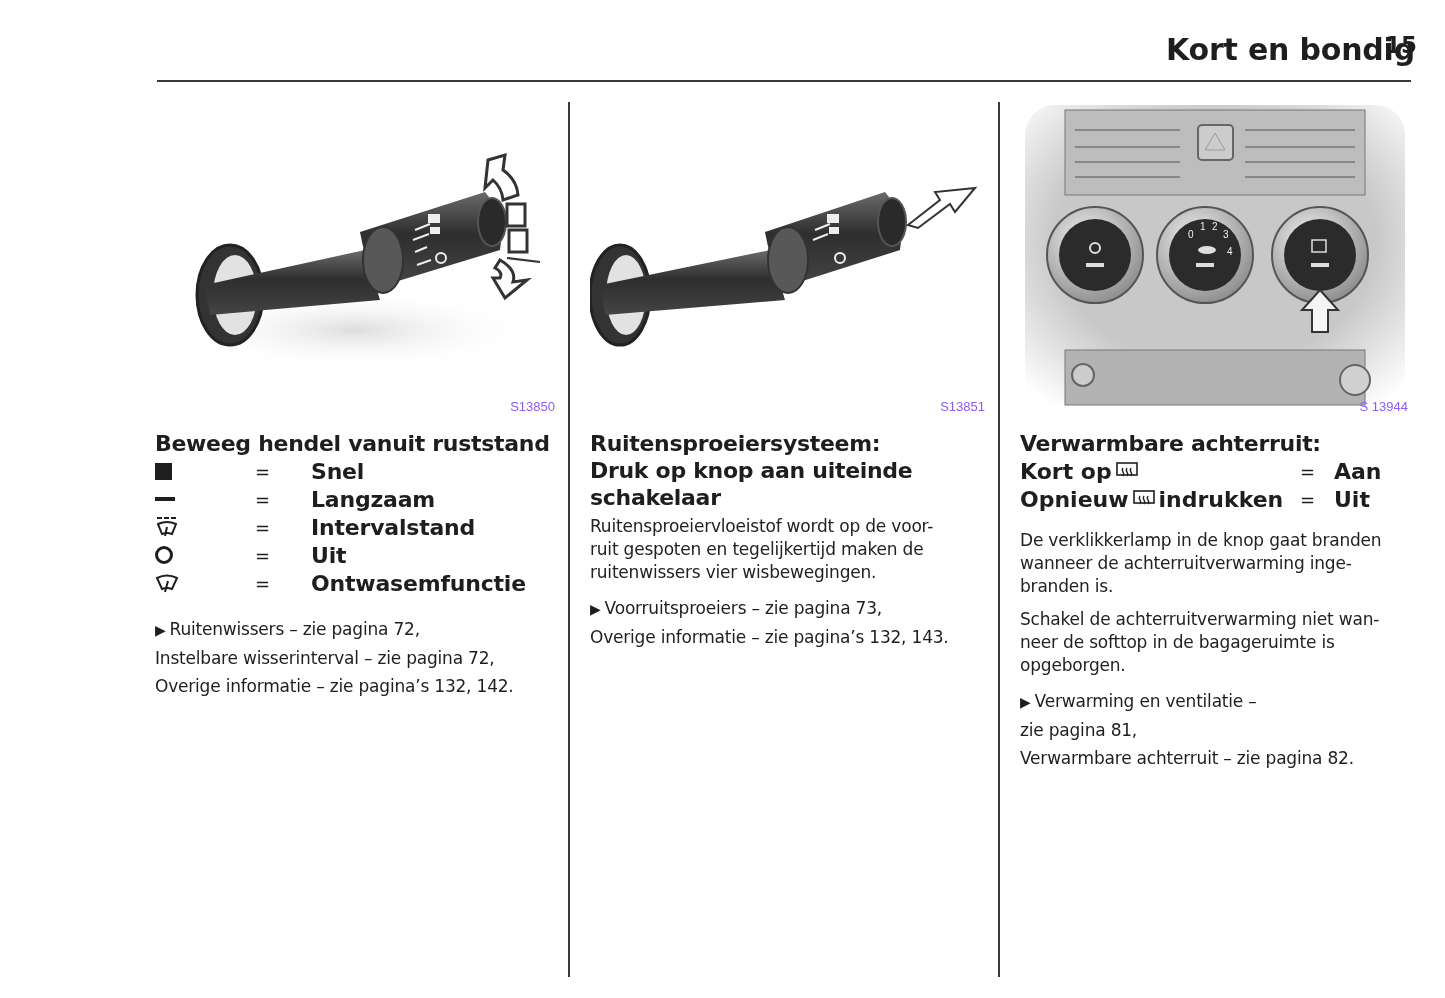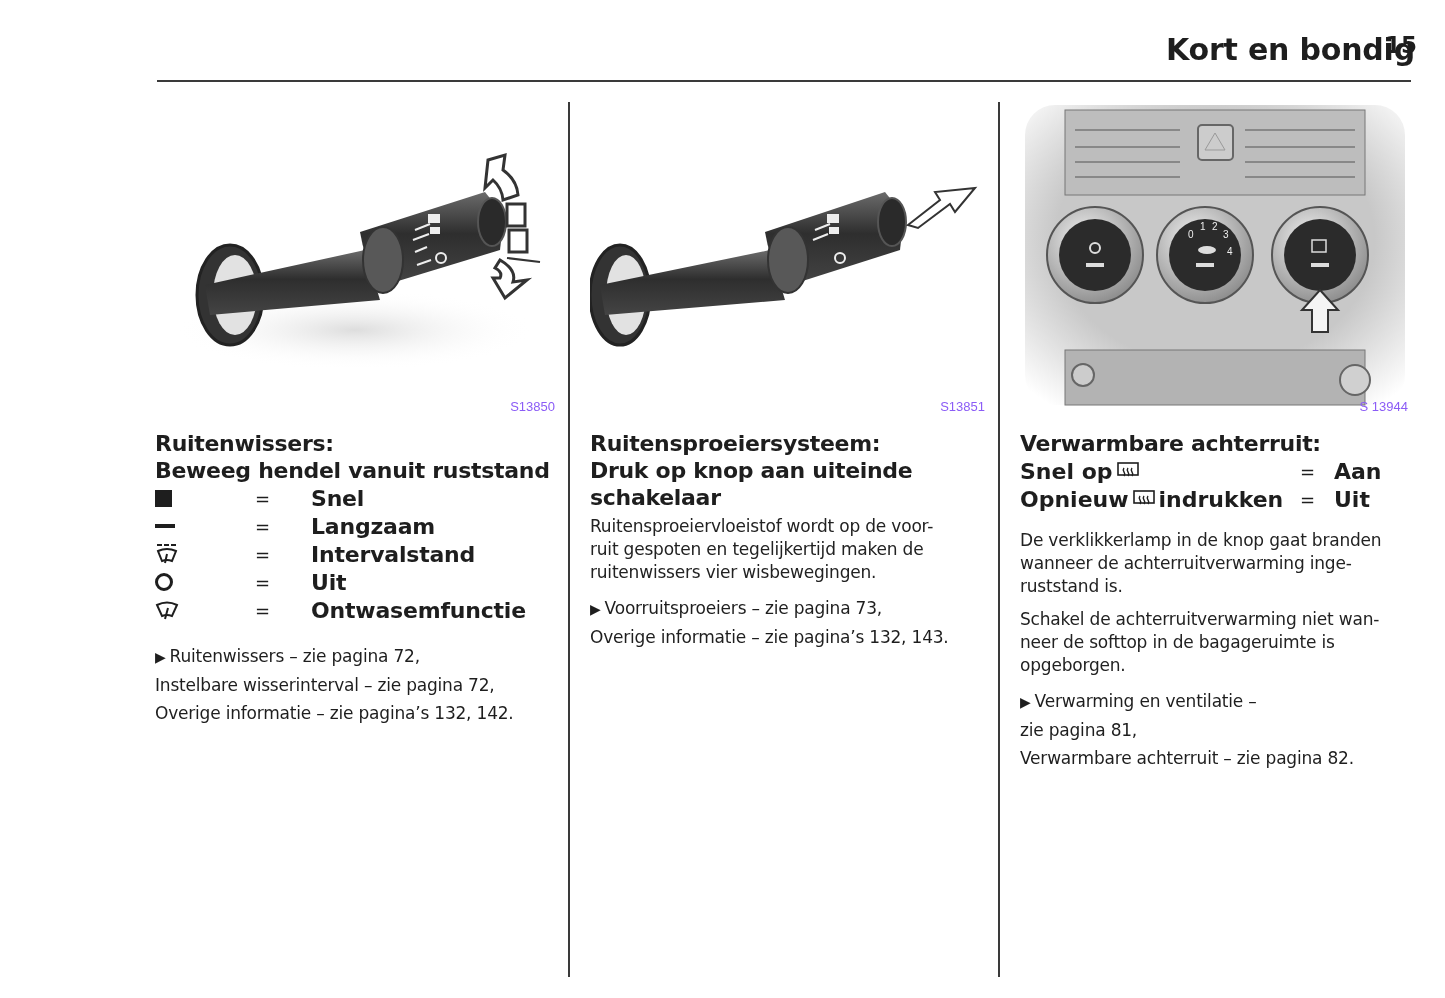--- a/index.html
+++ b/index.html
@@ -109,21 +109,20 @@
         <rect x="354" y="130" width="18" height="22"></rect>
         <path d="M345 160 Q362 170 358 182 L372 180 L350 198 L338 178 L345 178 Q348 172 340 168 Z"></path>
       </g>
       <line x1="352" y1="158" x2="385" y2="162" stroke="#333" stroke-width="2"></line>
       <text class="caption-svg" x="0" y="0" fill="none"></text>
     </svg>
     <div class="caption">S13850</div>
   </div>
 
   <div class="heading-block">
-    <h2>Ruitenwissers:</h2>
     <h2>Beweeg hendel vanuit ruststand</h2>
   </div>
 
   <div>
     <div class="legend-row">
       <span class="legend-symbol">
           <span style="display:inline-block;width:17px;height:17px;background:#1e1e1e;"></span>
         </span>
       <span class="legend-eq">=</span>
       <span class="legend-text">Snel</span>
@@ -282,21 +281,21 @@
     <div class="caption">S 13944</div>
   </div>
 
   <div class="heading-block">
     <h2>Verwarmbare achterruit:</h2>
   </div>
 
   <div>
     <div class="switch-row">
       <span class="switch-label">
-        <span>Snel op</span>
+        <span>Kort op</span>
         <svg class="rear-icon" width="24" height="20" viewBox="0 0 24 20">
           <rect x="2" y="2" width="20" height="12" fill="none" stroke="#1e1e1e" stroke-width="1.6"></rect>
           <g stroke="#1e1e1e" stroke-width="1.4" fill="none">
             <path d="M8 7 q-1.5 2 0 4 q1.5 2 0 4"></path>
               <path d="M12 7 q-1.5 2 0 4 q1.5 2 0 4"></path>
               <path d="M16 7 q-1.5 2 0 4 q1.5 2 0 4"></path>
           </g>
         </svg>
         <span></span>
       </span>
@@ -317,21 +316,21 @@
         <span>indrukken</span>
       </span>
       <span class="switch-eq">=</span>
       <span>Uit</span>
     </div>
   </div>
 
   <div style="margin-top:16px;">
     <p>De verklikkerlamp in de knop gaat branden</p>
     <p>wanneer de achterruitverwarming inge-</p>
-    <p>ruststand is.</p>
+    <p>branden is.</p>
   </div>
   <div class="para-gap">
     <p>Schakel de achterruitverwarming niet wan-</p>
     <p>neer de softtop in de bagageruimte is</p>
     <p>opgeborgen.</p>
   </div>
 
   <div class="ref para-gap">
     <div><span class="arrow">▶</span><span>Verwarming en ventilatie –</span></div>
     <div>zie pagina 81,</div>

